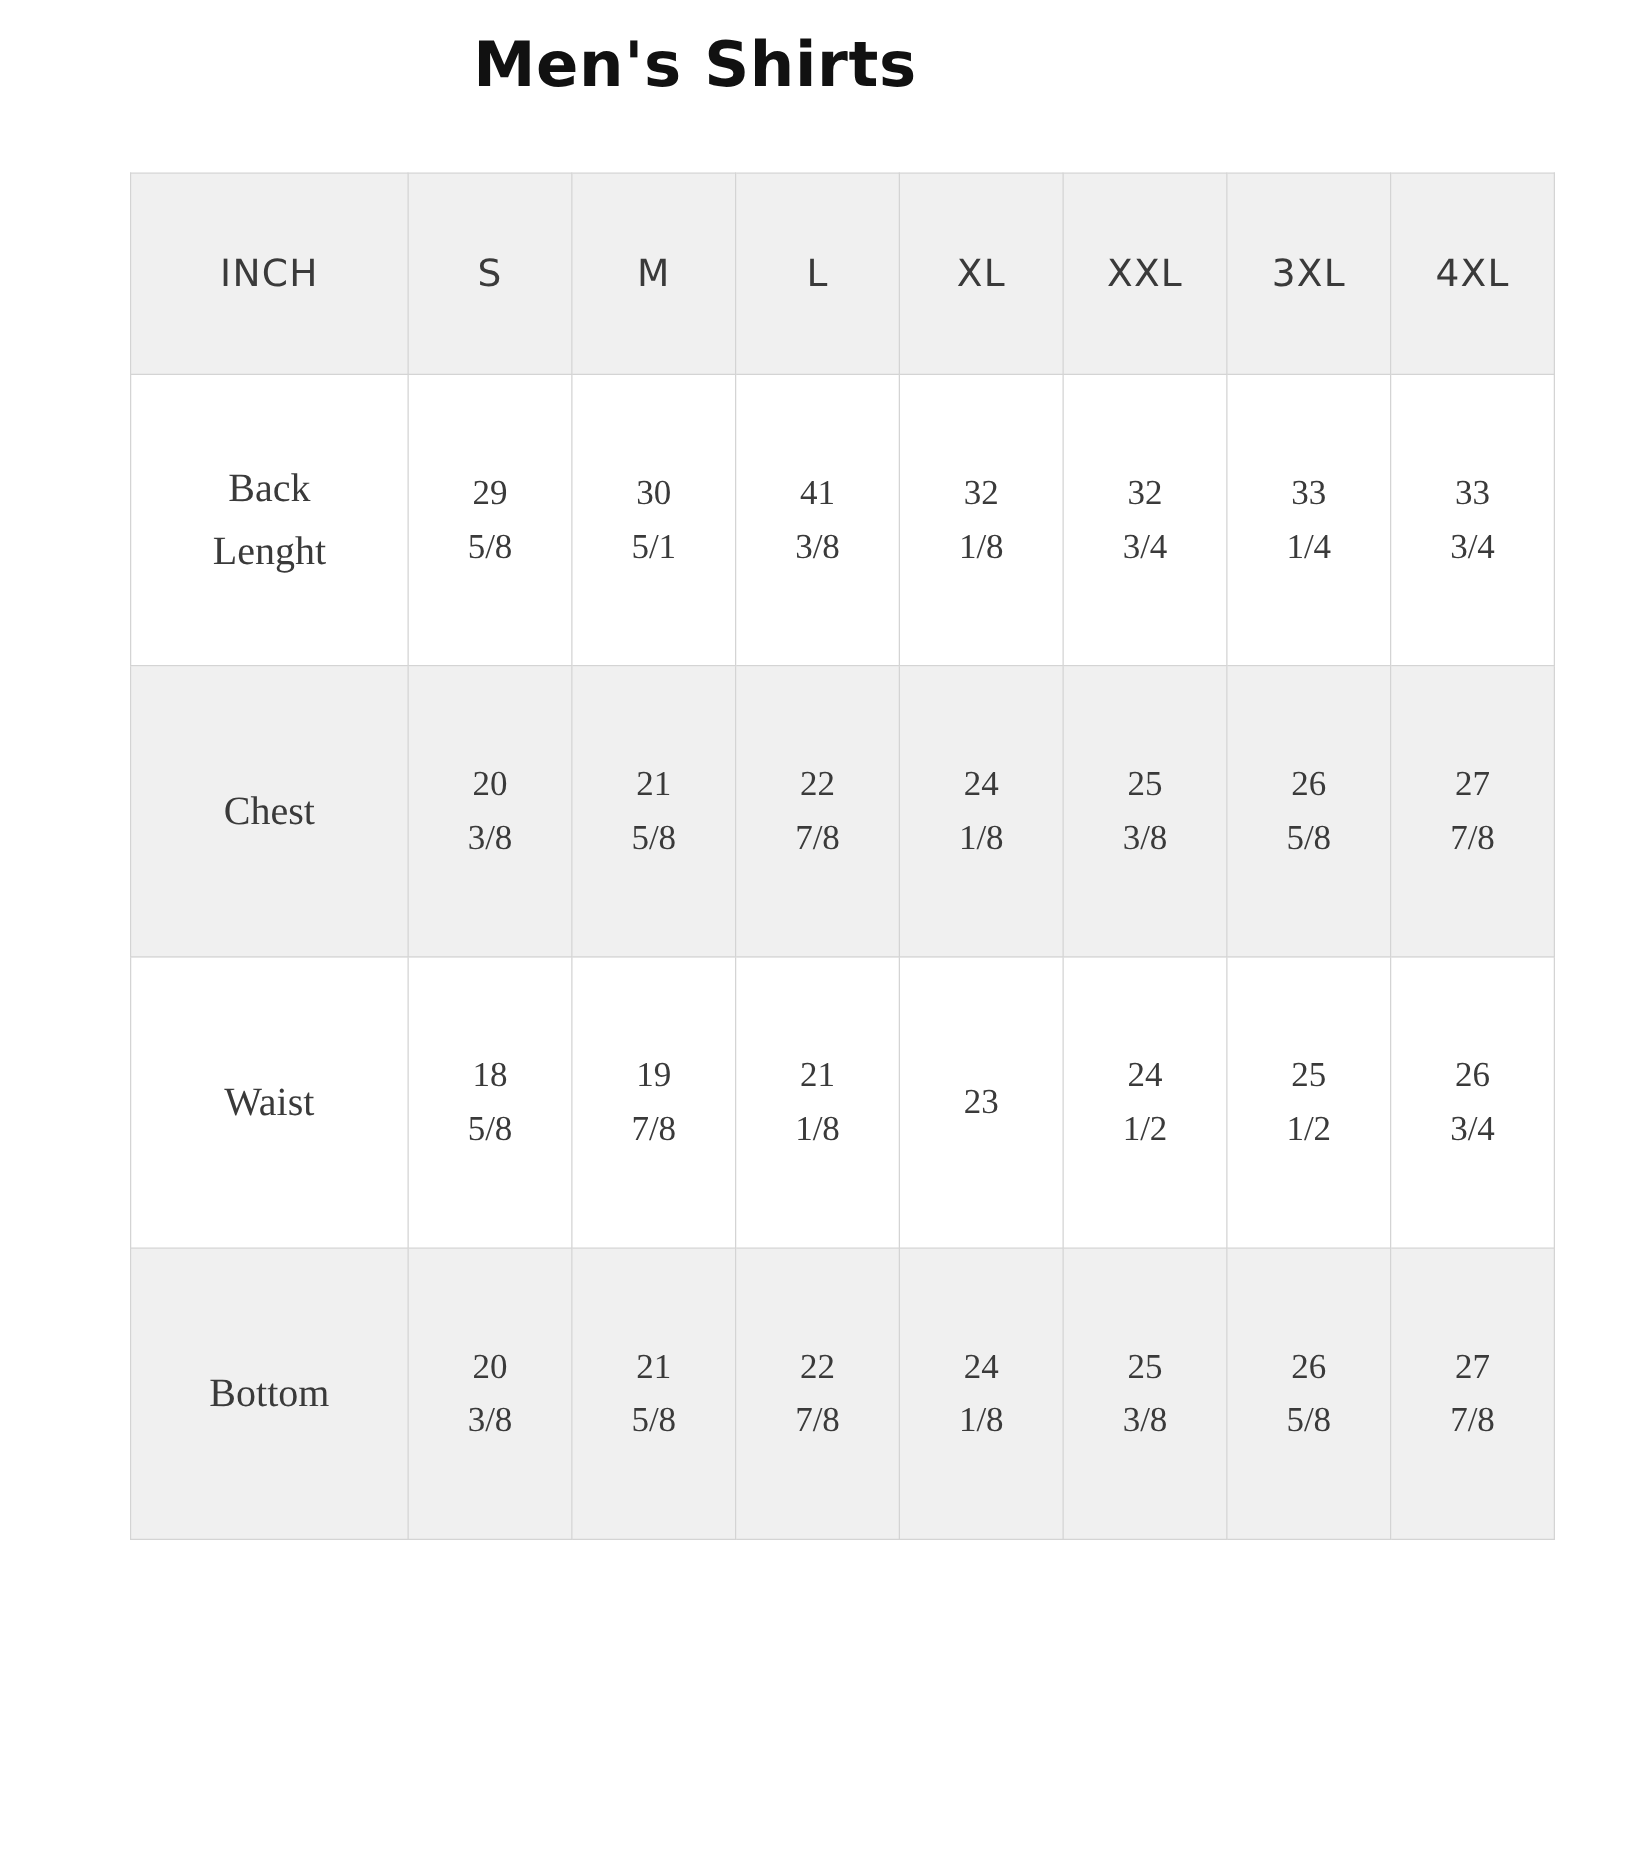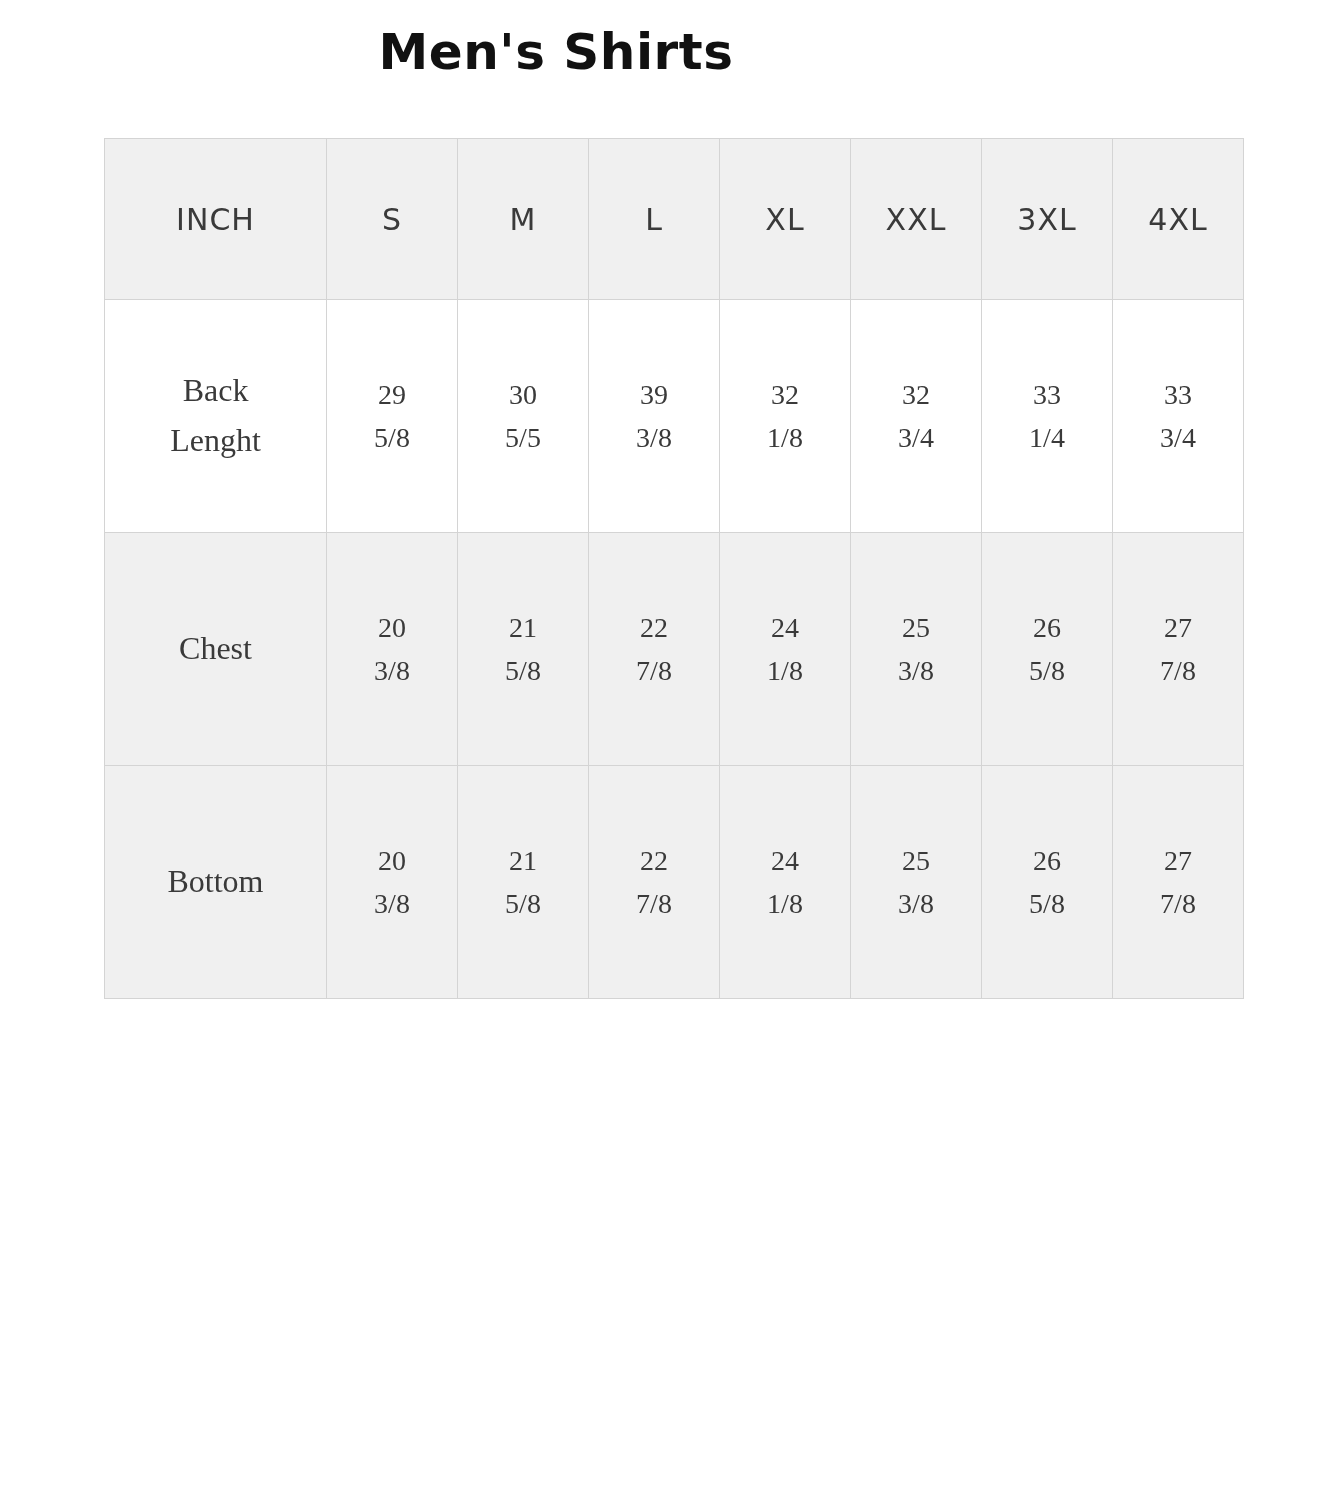--- a/index.html
+++ b/index.html
@@ -110,22 +110,22 @@
           <th>4XL</th>
         </tr>
       </thead>
       <tbody>
         <tr>
           <td class="row-label">Back
 Lenght</td>
           <td class="val">29
 5/8</td>
           <td class="val">30
-5/5</td>
-          <td class="val">39
+5/1</td>
+          <td class="val">41
 3/8</td>
           <td class="val">32
 1/8</td>
           <td class="val">32
 3/4</td>
           <td class="val">33
 1/4</td>
           <td class="val">33
 3/4</td>
         </tr>
@@ -139,20 +139,36 @@
 7/8</td>
           <td class="val">24
 1/8</td>
           <td class="val">25
 3/8</td>
           <td class="val">26
 5/8</td>
           <td class="val">27
 7/8</td>
         </tr>
+        <tr>
+          <td class="row-label">Waist</td>
+          <td class="val">18
+5/8</td>
+          <td class="val">19
+7/8</td>
+          <td class="val">21
+1/8</td>
+          <td class="val">23</td>
+          <td class="val">24
+1/2</td>
+          <td class="val">25
+1/2</td>
+          <td class="val">26
+3/4</td>
+        </tr>
         <tr class="shade">
           <td class="row-label">Bottom</td>
           <td class="val">20
 3/8</td>
           <td class="val">21
 5/8</td>
           <td class="val">22
 7/8</td>
           <td class="val">24
 1/8</td>

